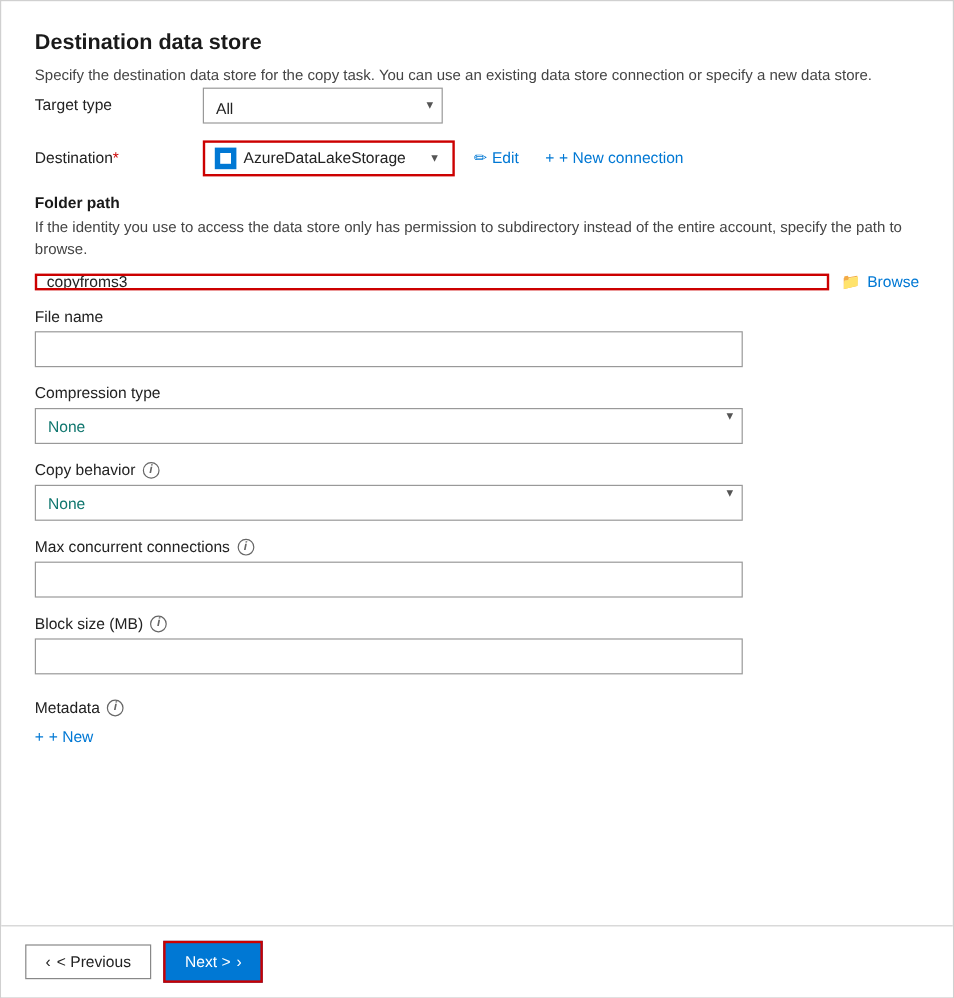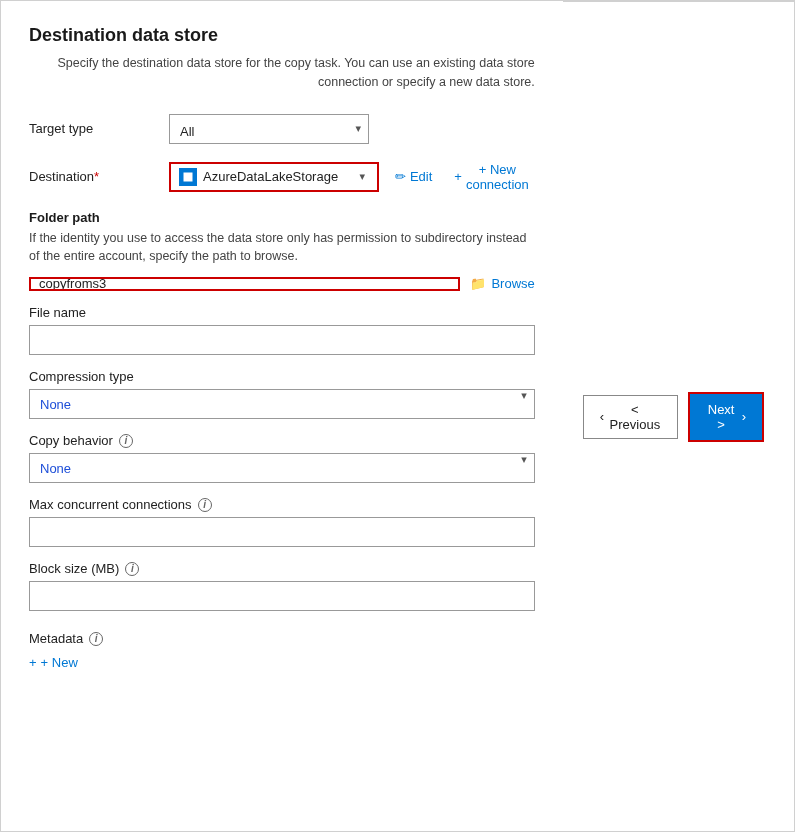--- a/index.html
+++ b/index.html
@@ -11,38 +11,36 @@
       justify-content: center;
       align-items: center;
       min-height: 100vh;
     }
     .window {
       width: 795px;
       min-height: 832px;
       background: #fff;
       border: 1px solid #d0d0d0;
       display: flex;
-      flex-direction: row;
+      flex-direction: column;
     }
     .content {
       flex: 1;
       padding: 24px 28px 20px 28px;
     }
     .page-title {
       font-size: 18px;
       font-weight: 600;
       color: #1a1a1a;
       margin-bottom: 8px;
     }
     .subtitle {
       font-size: 12.5px;
       color: #444;
-      margin-bottom: 22px;
       line-height: 1.5;
-      text-align: right;
     }
     .form-row {
       display: flex;
       align-items: center;
       margin-bottom: 14px;
     }
     .form-label {
       width: 140px;
       font-size: 13px;
       color: #222;
@@ -203,21 +201,21 @@
     .select-full {
       appearance: none;
       border: 1px solid #999;
       background: #fff;
       padding: 5px 30px 5px 10px;
       font-size: 13px;
       cursor: pointer;
       outline: none;
       width: 100%;
       max-width: 590px;
-      color: #1d4ed8;
+      color: #0f766e;
       height: 30px;
     }
     .select-full-wrap {
       position: relative;
       max-width: 590px;
     }
     .select-full-wrap .select-chevron {
       right: 8px;
     }
     .metadata-section {

